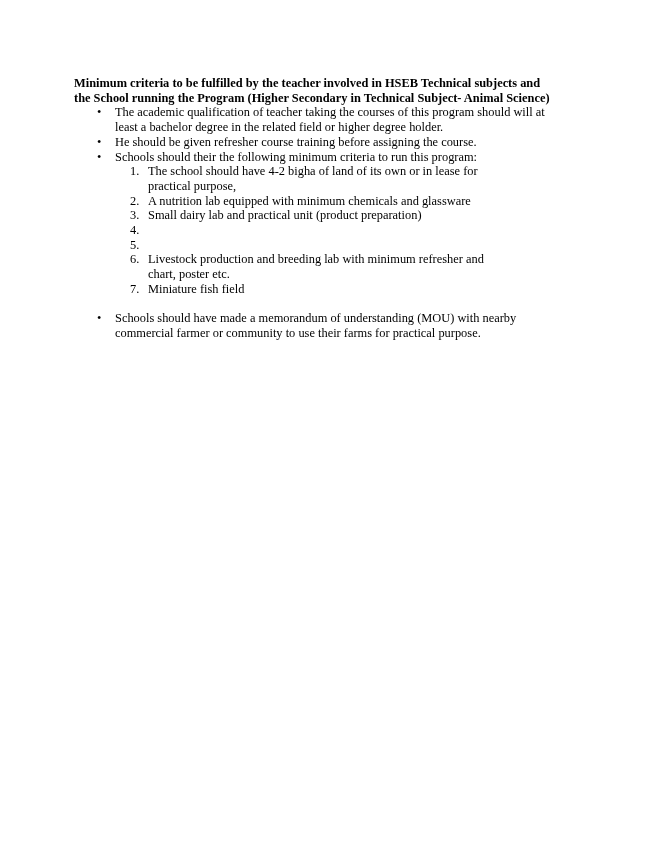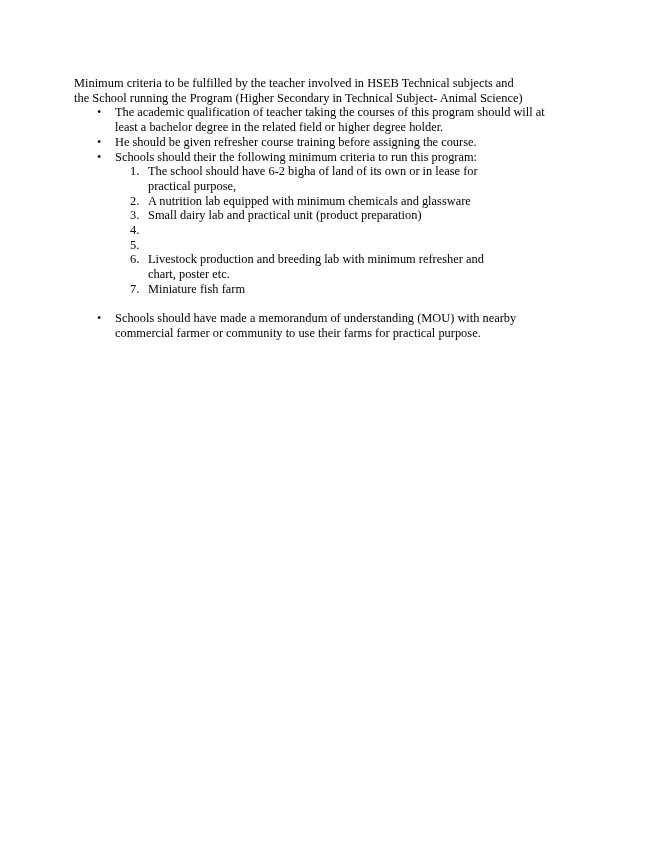--- a/index.html
+++ b/index.html
@@ -18,21 +18,21 @@
     line-height: 14.7px;
     overflow: hidden;
   }
   .content {
     position: absolute;
     left: 74px;
     top: 76px;
     width: 512px;
   }
   .heading {
-    font-weight: normal;
+    font-weight: bold;
     white-space: pre-wrap;
   }
   .bullet-row {
     display: flex;
     padding-left: 23px;
   }
   .num-row {
     display: flex;
     padding-left: 56px;
   }
@@ -69,21 +69,21 @@
       <span class="marker">•</span>
       <div class="text">He should be given refresher course training before assigning the course.</div>
     </div>
     <div class="bullet-row">
       <span class="marker">•</span>
       <div class="text">Schools should their the following minimum criteria to run this program:</div>
     </div>
 
     <div class="num-row">
       <span class="marker">1.</span>
-      <div class="text">The school should have 6-2 bigha of land of its own or in lease for
+      <div class="text">The school should have 4-2 bigha of land of its own or in lease for
 practical purpose,</div>
     </div>
     <div class="num-row">
       <span class="marker">2.</span>
       <div class="text">A nutrition lab equipped with minimum chemicals and glassware</div>
     </div>
     <div class="num-row">
       <span class="marker">3.</span>
       <div class="text">Small dairy lab and practical unit (product preparation)</div>
     </div>
@@ -93,21 +93,21 @@
     <div class="num-row">
       <span class="marker">5.</span>
     </div>
     <div class="num-row">
       <span class="marker">6.</span>
       <div class="text">Livestock production and breeding lab with minimum refresher and
 chart, poster etc.</div>
     </div>
     <div class="num-row">
       <span class="marker">7.</span>
-      <div class="text">Miniature fish farm</div>
+      <div class="text">Miniature fish field</div>
     </div>
 
     <div class="blank-line"></div>
 
 
     <div class="bullet-row">
       <span class="marker">•</span>
       <div class="text">Schools should have made a memorandum of understanding (MOU) with nearby
 commercial farmer or community to use their farms for practical purpose.</div>
     </div>

